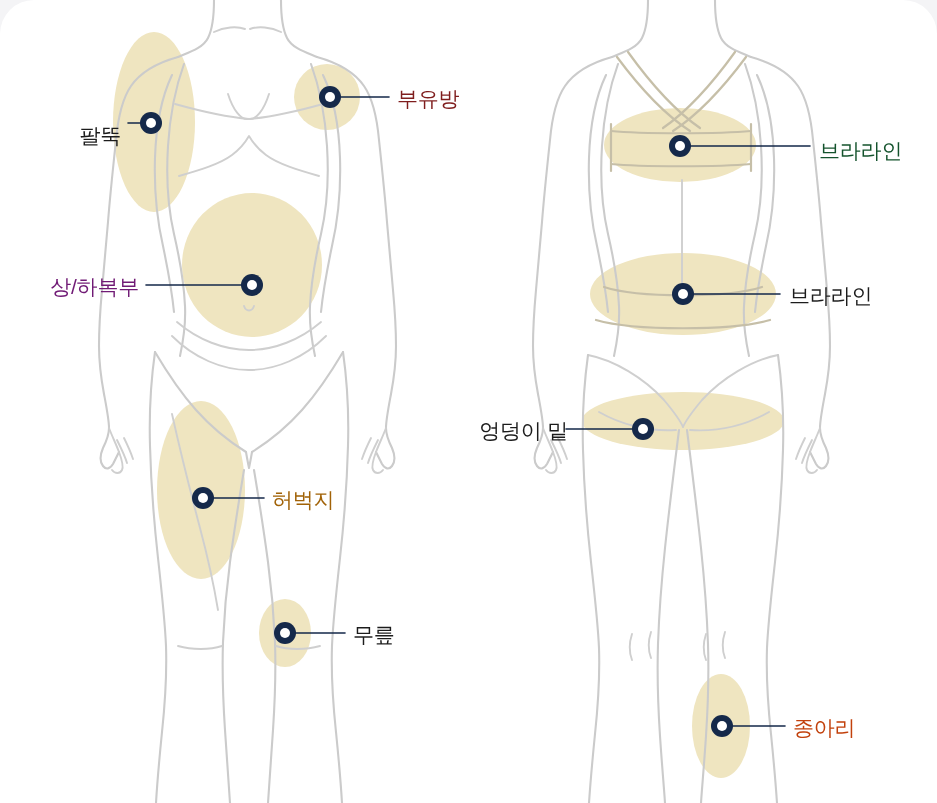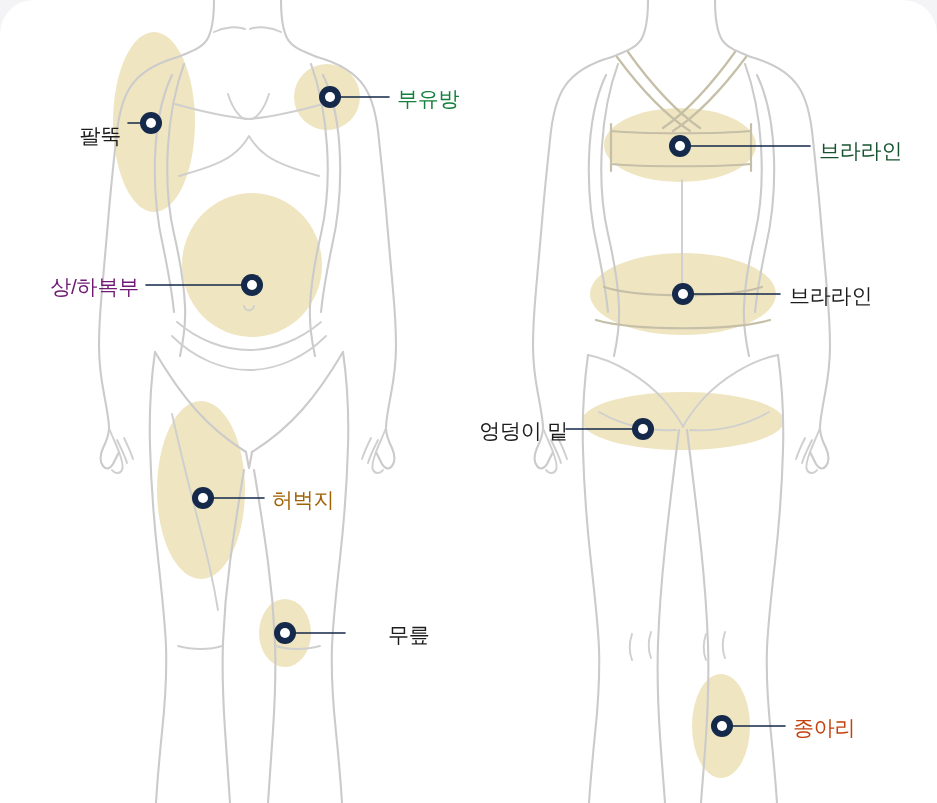--- a/index.html
+++ b/index.html
@@ -327,24 +327,24 @@
           </g>
           <g style="cursor: pointer;">
             <circle class="dot-ring" cx="722" cy="726" r="11" fill="#15294a"></circle>
             <circle class="dot-core" cx="722" cy="726" r="5" fill="#ffffff"></circle>
           </g>
         </g>
     </svg>
 
     <div id="labels">
         <div class="label-text right-anchored" style="left: 121px; top: 135px; color: rgb(28, 28, 28);">팔뚝</div>
-        <div class="label-text left-anchored" style="left: 397px; top: 98px; color: #15803d;">부유방</div>
+        <div class="label-text left-anchored" style="left: 397px; top: 98px; color: #7f1d1d;">부유방</div>
         <div class="label-text right-anchored" style="left: 139px; top: 286px; color: #701a75;">상/하복부</div>
         <div class="label-text left-anchored" style="left: 272px; top: 499px; color: #a16207;">허벅지</div>
-        <div class="label-text left-anchored" style="left: 353px; top: 634px; color: rgb(28, 28, 28); margin-left: 35px;">무릎</div>
+        <div class="label-text left-anchored" style="left: 353px; top: 634px; color: rgb(28, 28, 28);">무릎</div>
         <div class="label-text left-anchored" style="left: 819px; top: 150px; color: #14532d;">브라라인</div>
         <div class="label-text left-anchored" style="left: 789px; top: 295px; color: rgb(28, 28, 28);">브라라인</div>
         <div class="label-text right-anchored" style="left: 568px; top: 430px; color: rgb(28, 28, 28);">엉덩이 밑</div>
         <div class="label-text left-anchored" style="left: 793px; top: 727px; color: #c2410c;">종아리</div>
       </div>
 
   </div>
 </div>
 
 </body></html>

